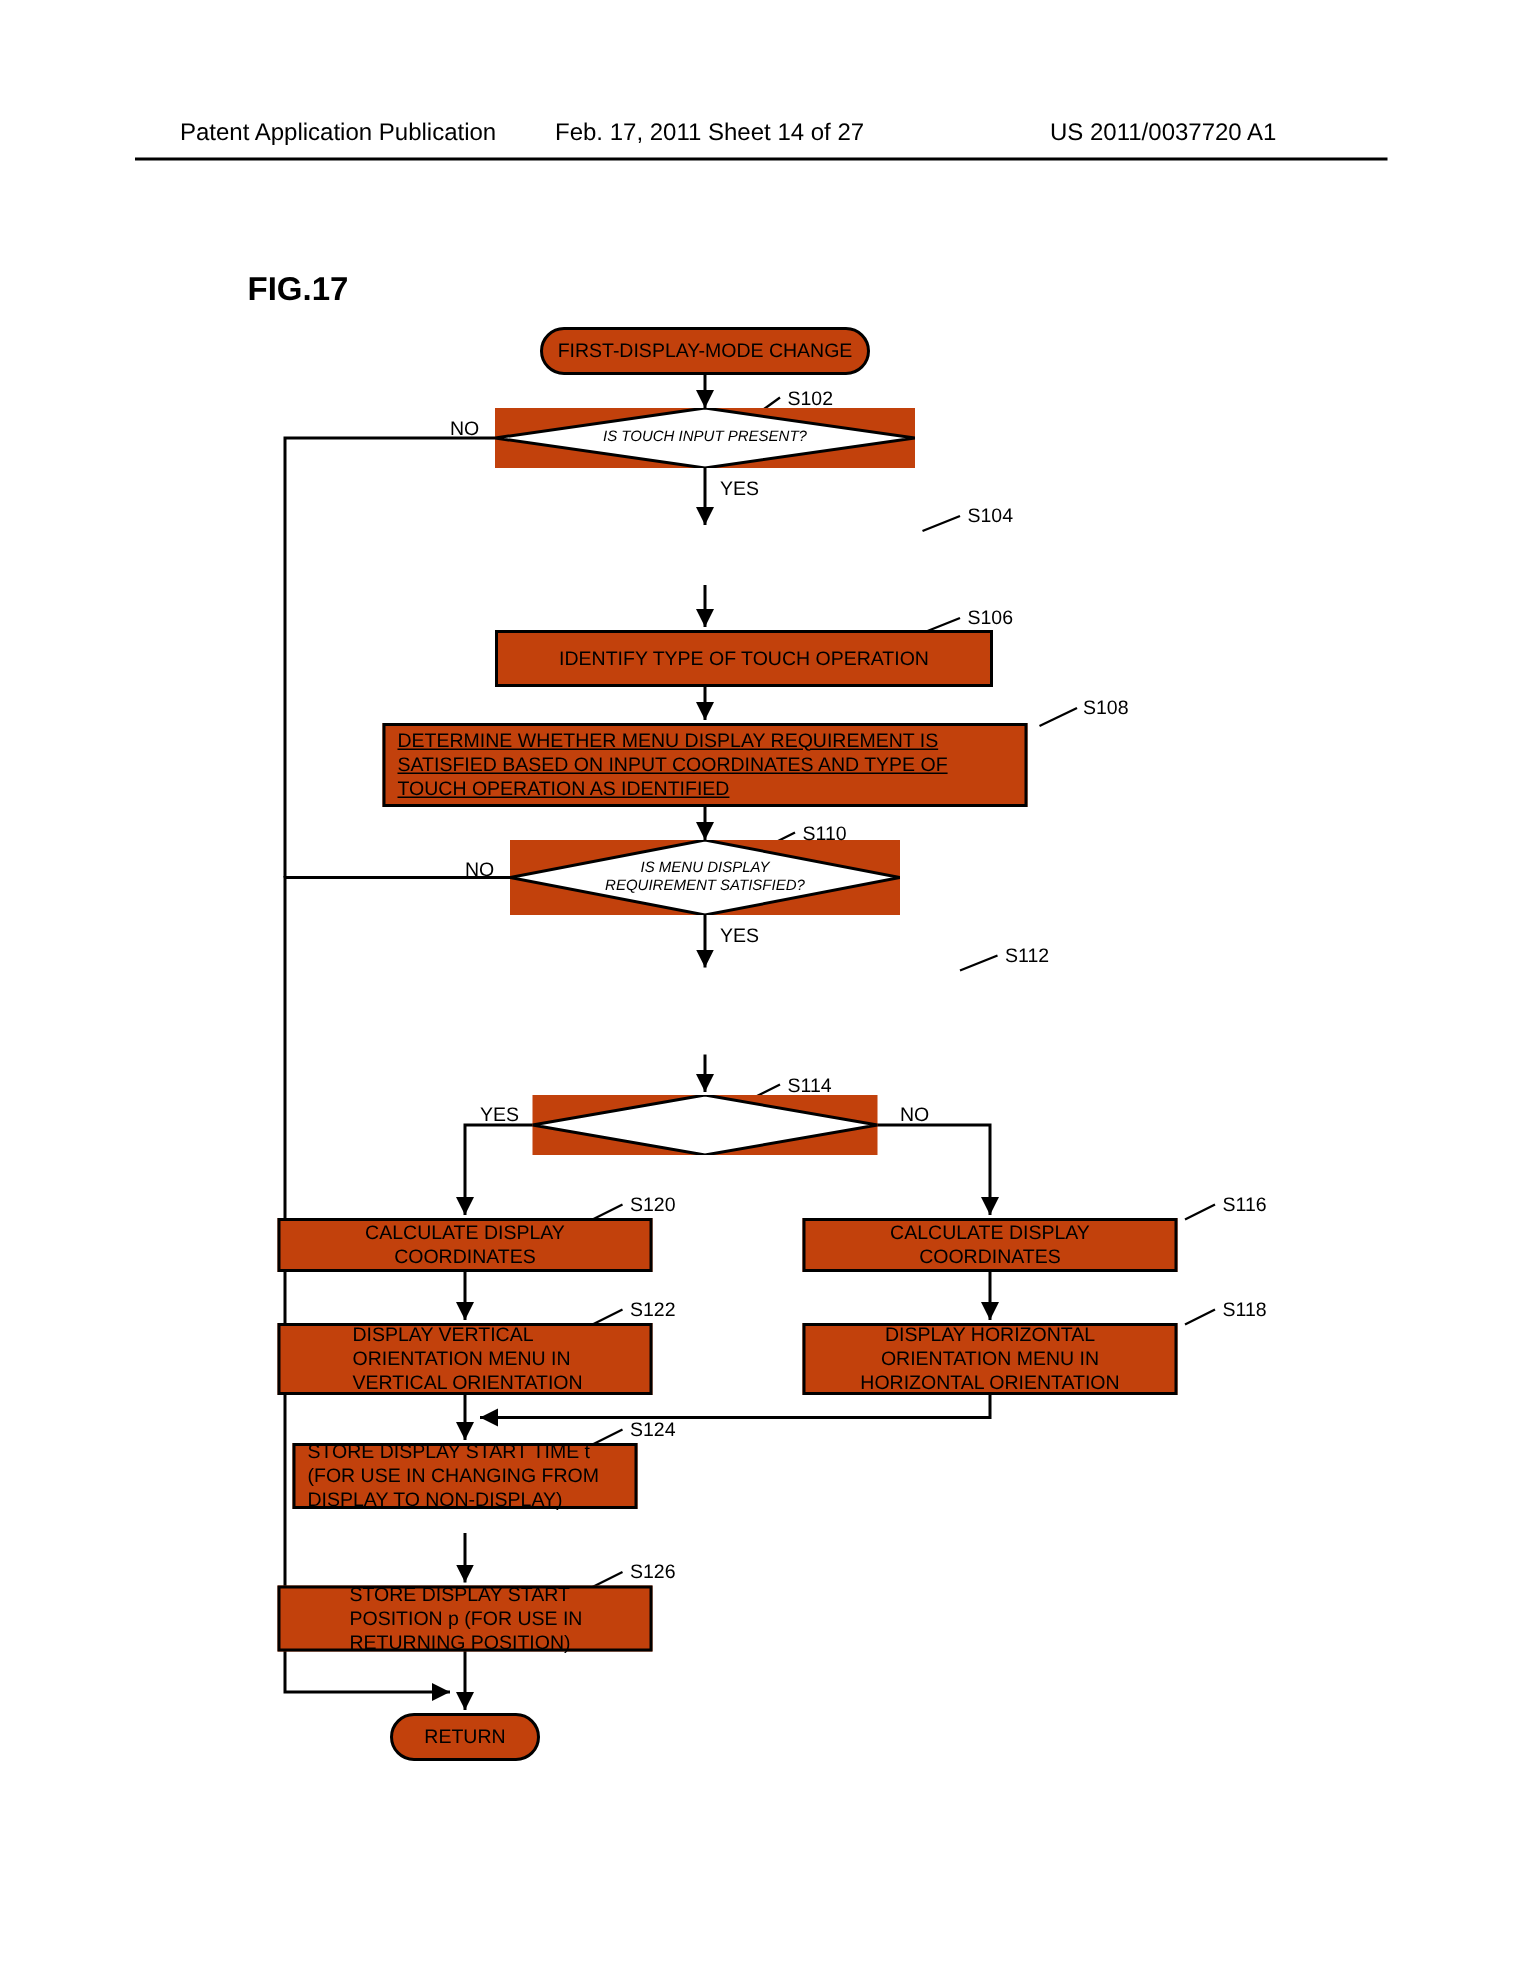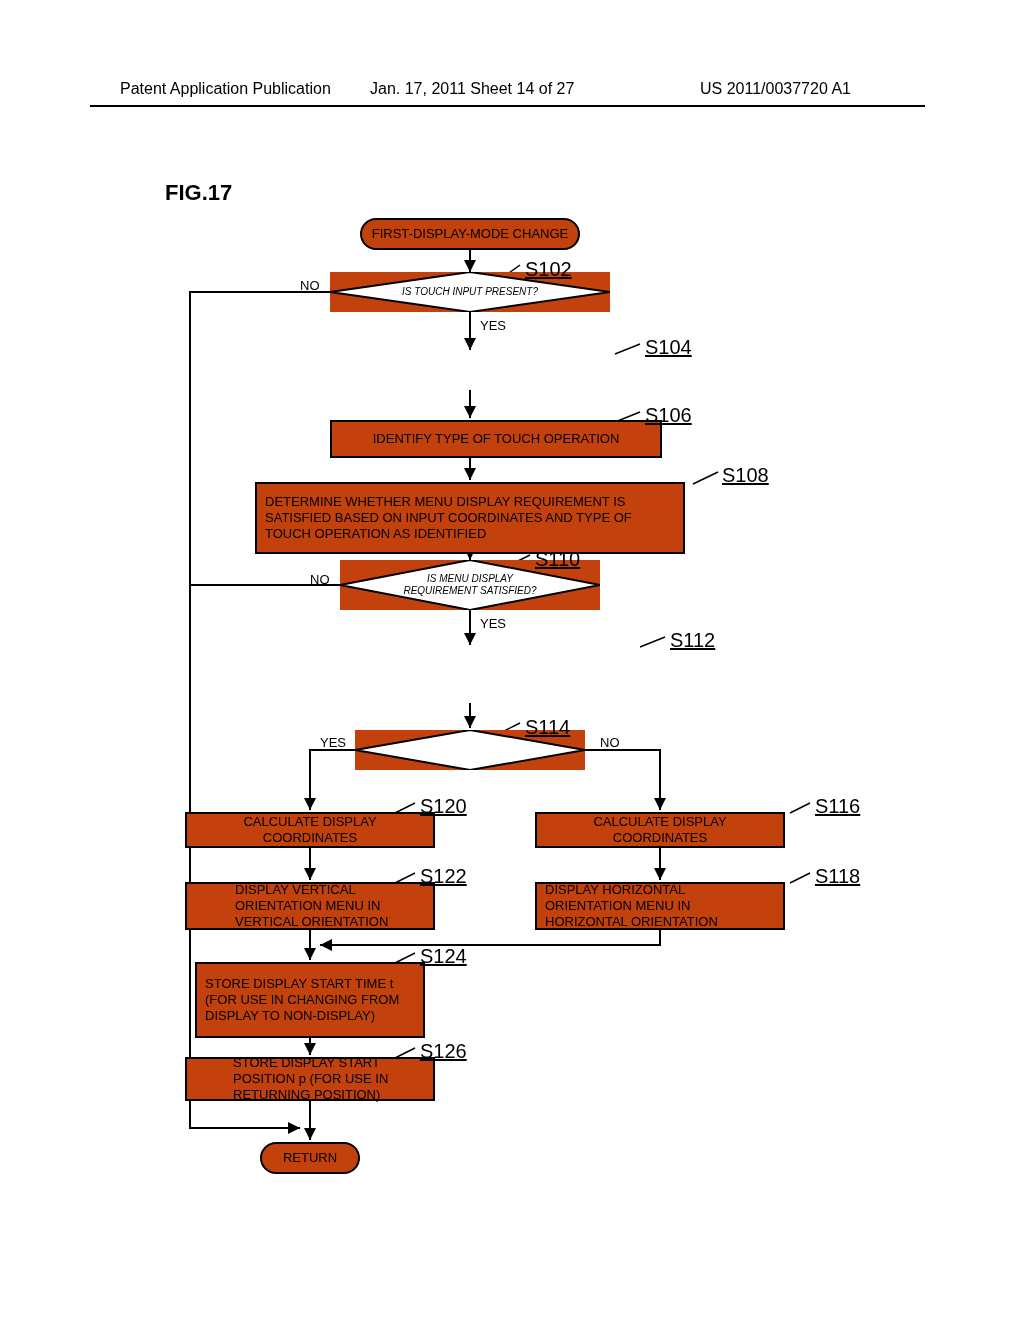--- a/index.html
+++ b/index.html
@@ -78,22 +78,21 @@
     position: relative;
     z-index: 2;
     text-align: center;
     font-size: 10px;
     line-height: 1.2;
     padding: 0 30px;
     font-style: italic;
   }
   .steplabel {
     position: absolute;
-    font-size: 20px;
-    text-decoration: underline;
+    font-size: 13px;
   }
   .edgelabel {
     position: absolute;
     font-size: 13px;
   }
   svg.lines {
     position: absolute;
     left: 0; top: 0;
     width: 1024px;
     height: 1320px;
@@ -101,21 +100,21 @@
   }
   .arrowhead { fill: #000; }
 </style>
 </head>
 <body>
 
 <div class="page">
 
   <div class="header">
     <span class="header-left">Patent Application Publication</span>
-    <span class="header-mid">Jan. 17, 2011  Sheet 14 of 27</span>
+    <span class="header-mid">Feb. 17, 2011  Sheet 14 of 27</span>
     <span class="header-right">US 2011/0037720 A1</span>
   </div>
   <div class="hr"></div>
 
   <div class="figlabel">FIG.17</div>
 
   <svg class="lines">
     <defs>
       <marker id="ah" markerWidth="10" markerHeight="10" refX="6" refY="3" orient="auto">
         <path d="M0,0 L6,3 L0,6 Z" class="arrowhead"></path>
@@ -197,21 +196,21 @@
   <div class="edgelabel" style="left:300px; top:278px;">NO</div>
   <div class="edgelabel" style="left:480px; top:318px;">YES</div>
 
   <div class="steplabel" style="left:645px; top:336px;">S104</div>
 
   <div class="shape process" style="left:330px; top:420px; width:332px; height:38px;">
     <span>IDENTIFY TYPE OF TOUCH OPERATION</span>
   </div>
   <div class="steplabel" style="left:645px; top:404px;">S106</div>
 
-  <div class="shape process" style="left:255px; top:482px; width:430px; height:72px; text-align:left; justify-content:flex-start;">
+  <div class="shape process" style="left:255px; top:482px; width:430px; height:56px; text-align:left; justify-content:flex-start;text-decoration:underline;">
     <span style="text-align:left;">DETERMINE WHETHER MENU DISPLAY REQUIREMENT IS SATISFIED BASED ON INPUT COORDINATES AND TYPE OF TOUCH OPERATION AS IDENTIFIED</span>
   </div>
   <div class="steplabel" style="left:722px; top:464px;">S108</div>
 
   <div class="shape decision" style="left:340px; top:560px; width:260px; height:50px; border:none;">
     <svg class="decision-diamond" viewBox="0 0 260 50" preserveAspectRatio="none">
         <polygon points="130,0 260,25 130,50 0,25" fill="#fff" stroke="#000" stroke-width="2"></polygon>
       </svg>
     <div class="decision-text" style="white-space:pre-line;">IS MENU DISPLAY
 REQUIREMENT SATISFIED?</div>
@@ -240,25 +239,25 @@
     <span>CALCULATE DISPLAY COORDINATES</span>
   </div>
   <div class="steplabel" style="left:815px; top:795px;">S116</div>
 
   <div class="shape process" style="left:185px; top:882px; width:250px; height:48px; text-align:left; justify-content:flex-start;padding-left:48px;">
     <span style="text-align:left;">DISPLAY VERTICAL ORIENTATION MENU IN VERTICAL ORIENTATION</span>
   </div>
   <div class="steplabel" style="left:420px; top:865px;">S122</div>
 
   <div class="shape process" style="left:535px; top:882px; width:250px; height:48px; text-align:left; justify-content:flex-start;">
-    <span style="text-align:left;">DISPLAY HORIZONTAL ORIENTATION MENU IN HORIZONTAL ORIENTATION</span>
+    <span style="text-align:center;">DISPLAY HORIZONTAL ORIENTATION MENU IN HORIZONTAL ORIENTATION</span>
   </div>
   <div class="steplabel" style="left:815px; top:865px;">S118</div>
 
-  <div class="shape process" style="left:195px; top:962px; width:230px; height:76px; text-align:left; justify-content:center;">
+  <div class="shape process" style="left:195px; top:962px; width:230px; height:44px; text-align:left; justify-content:center;">
     <span style="text-align:left;">STORE DISPLAY START TIME t (FOR USE IN CHANGING FROM DISPLAY TO NON-DISPLAY)</span>
   </div>
   <div class="steplabel" style="left:420px; top:945px;">S124</div>
 
   <div class="shape process" style="left:185px; top:1057px; width:250px; height:44px; text-align:left; justify-content:flex-start;">
     <span style="text-align:left;margin-left:38px;">STORE DISPLAY START POSITION p (FOR USE IN RETURNING POSITION)</span>
   </div>
   <div class="steplabel" style="left:420px; top:1040px;">S126</div>
 
   <div class="shape terminator" style="left:260px; top:1142px; width:100px; height:32px;">

